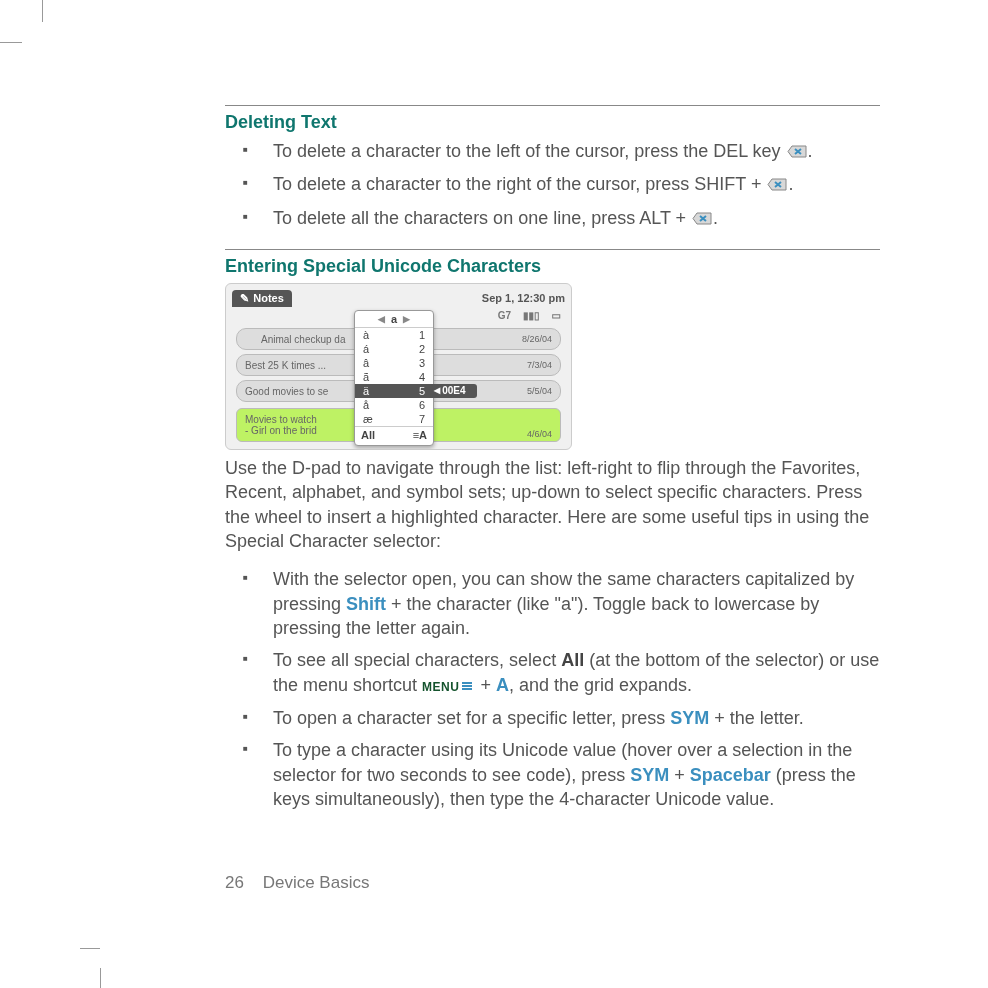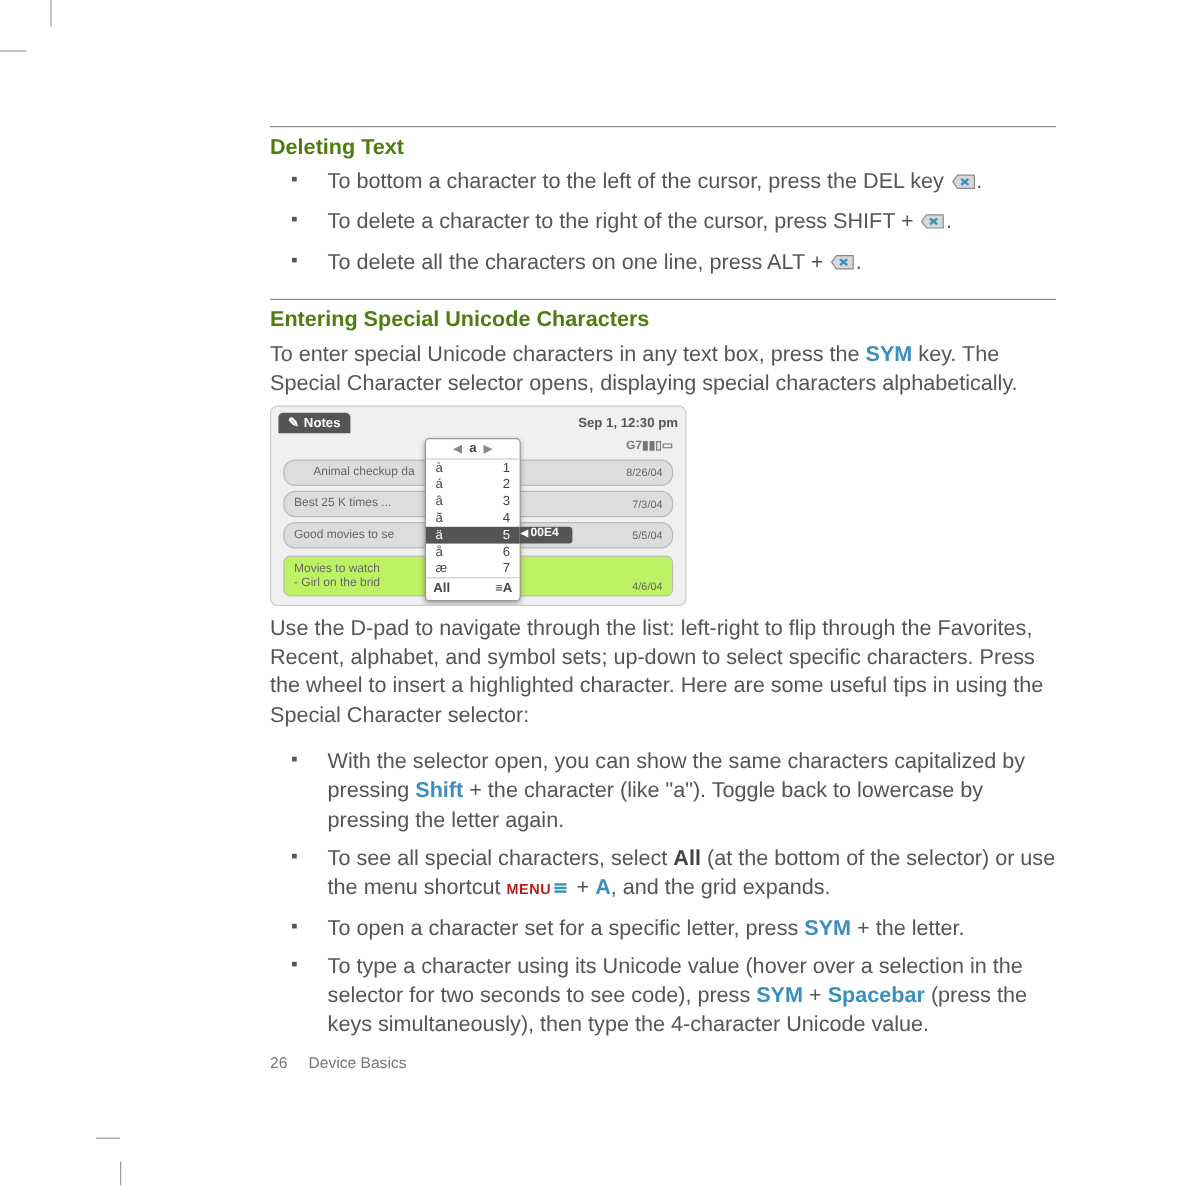--- a/index.html
+++ b/index.html
@@ -28,21 +28,21 @@
     left: 225px;
     top: 105px;
     width: 655px;
   }
   .hr {
     border: none;
     border-top: 1px solid #888;
     margin: 0 0 6px 0;
   }
   .section-title {
-    color: #4d7c0f;
+    color: #0f766e;
     font-weight: bold;
     font-size: 18px;
     margin: 0 0 6px 0;
   }
   .body-text {
     color: #555;
     font-size: 18px;
     line-height: 1.35;
   }
   ul.bullets {
@@ -64,21 +64,21 @@
     left: 18px;
     top: 6px;
     font-size: 8px;
     color: #555;
   }
   .key-blue {
     color: #3b8fbf;
     font-weight: bold;
   }
   .key-small-blue {
-    color: #b91c1c;
+    color: #14532d;
     font-weight: bold;
     font-size: 12px;
     letter-spacing: 0.5px;
   }
   .bold-dark {
     color: #444;
     font-weight: bold;
   }
   .del-icon {
     display: inline-block;
@@ -88,21 +88,21 @@
   .menu-icon {
     display: inline-block;
     vertical-align: middle;
     margin: 0 2px;
   }
   .footer {
     position: absolute;
     left: 225px;
     bottom: 95px;
     color: #777;
-    font-size: 13px;
+    font-size: 17px;
   }
   .footer .page-num {
     margin-right: 14px;
   }
   .screenshot {
     width: 345px;
     height: 165px;
     background: #f0f0f0;
     border: 1px solid #ccc;
     border-radius: 6px;
@@ -124,21 +124,21 @@
     padding: 2px 8px;
     display: flex; align-items: center; gap: 4px;
   }
   .ss-date {
     margin-left: auto;
     font-size: 11px; font-weight: bold; color: #555; padding-left: 34px;
   }
   .ss-signal {
     position: absolute; right: 10px; top: 26px;
     font-size: 10px; color: #777; font-weight: bold;
-    display: flex; align-items: flex-end; gap: 0;
+    display: flex; align-items: flex-start; gap: 12px;
   }
   .ss-row {
     position: absolute;
     left: 10px; right: 10px;
     height: 20px;
     background: #ddd;
     border: 1px solid #bbb;
     border-radius: 10px;
     font-size: 10px; color: #666;
     display: flex; align-items: center;
@@ -213,21 +213,21 @@
   <div class="crop-v2"></div>
   <div class="crop-h2"></div>
 </div>
 
 <div class="page">
 
   <hr class="hr">
   <div class="section-title">Deleting Text</div>
   <ul class="bullets">
     <li>
-      <span>To bottom a character to the left of the cursor, press the DEL key </span>
+      <span>To delete a character to the left of the cursor, press the DEL key </span>
       <span class="del-icon"><svg width="20" height="13">
             <path d="M5 1 L19 1 L19 12 L5 12 L1 6.5 Z" fill="#d8d8d8" stroke="#888"></path>
             <path d="M8 4 L14 9 M14 4 L8 9" stroke="#3b8fbf" stroke-width="2"></path>
           </svg></span><span>.</span>
     </li>
     <li>
       <span>To delete a character to the right of the cursor, press SHIFT + </span>
       <span class="del-icon"><svg width="20" height="13">
             <path d="M5 1 L19 1 L19 12 L5 12 L1 6.5 Z" fill="#d8d8d8" stroke="#888"></path>
             <path d="M8 4 L14 9 M14 4 L8 9" stroke="#3b8fbf" stroke-width="2"></path>
@@ -237,23 +237,20 @@
       <span>To delete all the characters on one line, press ALT + </span>
       <span class="del-icon"><svg width="20" height="13">
             <path d="M5 1 L19 1 L19 12 L5 12 L1 6.5 Z" fill="#d8d8d8" stroke="#888"></path>
             <path d="M8 4 L14 9 M14 4 L8 9" stroke="#3b8fbf" stroke-width="2"></path>
           </svg></span><span>.</span>
     </li>
   </ul>
 
   <hr class="hr">
   <div class="section-title">Entering Special Unicode Characters</div>
-  <div class="body-text">
-    <span>To enter special Unicode characters in any text box, press the </span><span class="key-blue">SYM</span><span> key. The Special Character selector opens, displaying special characters alphabetically.</span>
-  </div>
 
   <div class="screenshot">
     <div class="ss-header">
       <div class="ss-notes-tab">
         <span>✎</span>
         <span>Notes</span>
       </div>
       <div class="ss-date">Sep 1, 12:30 pm</div>
     </div>
     <div class="ss-signal">

